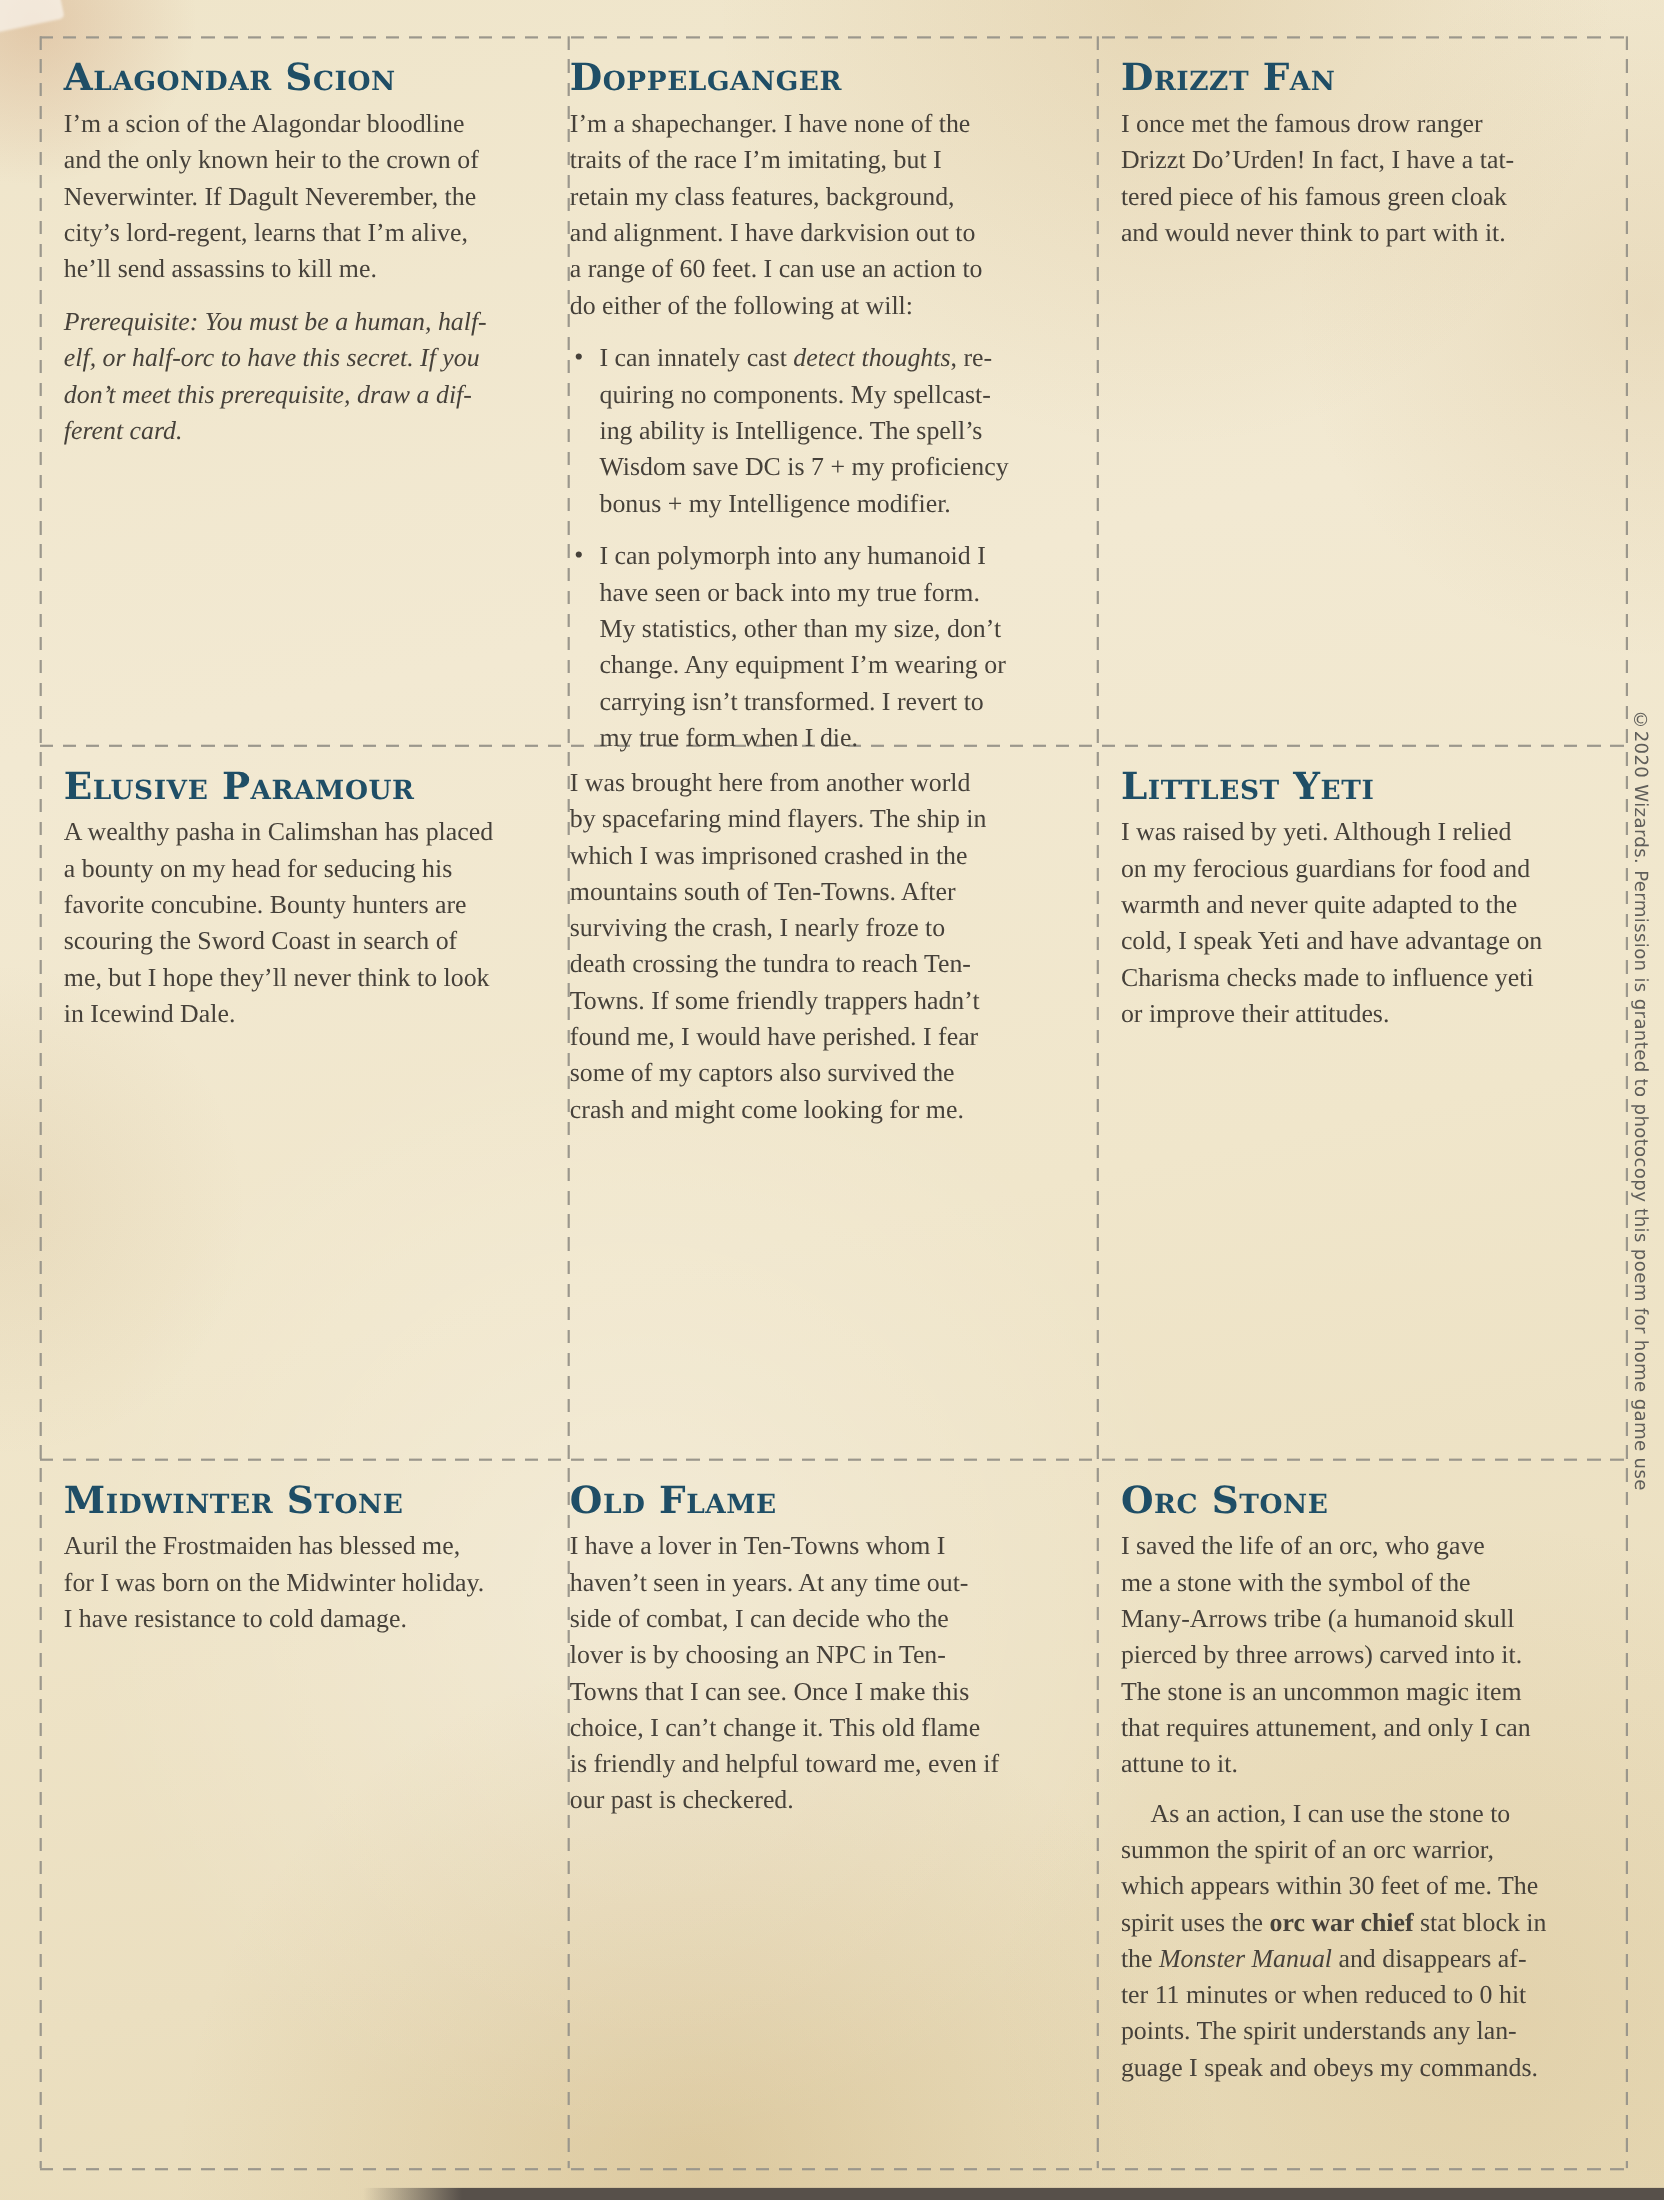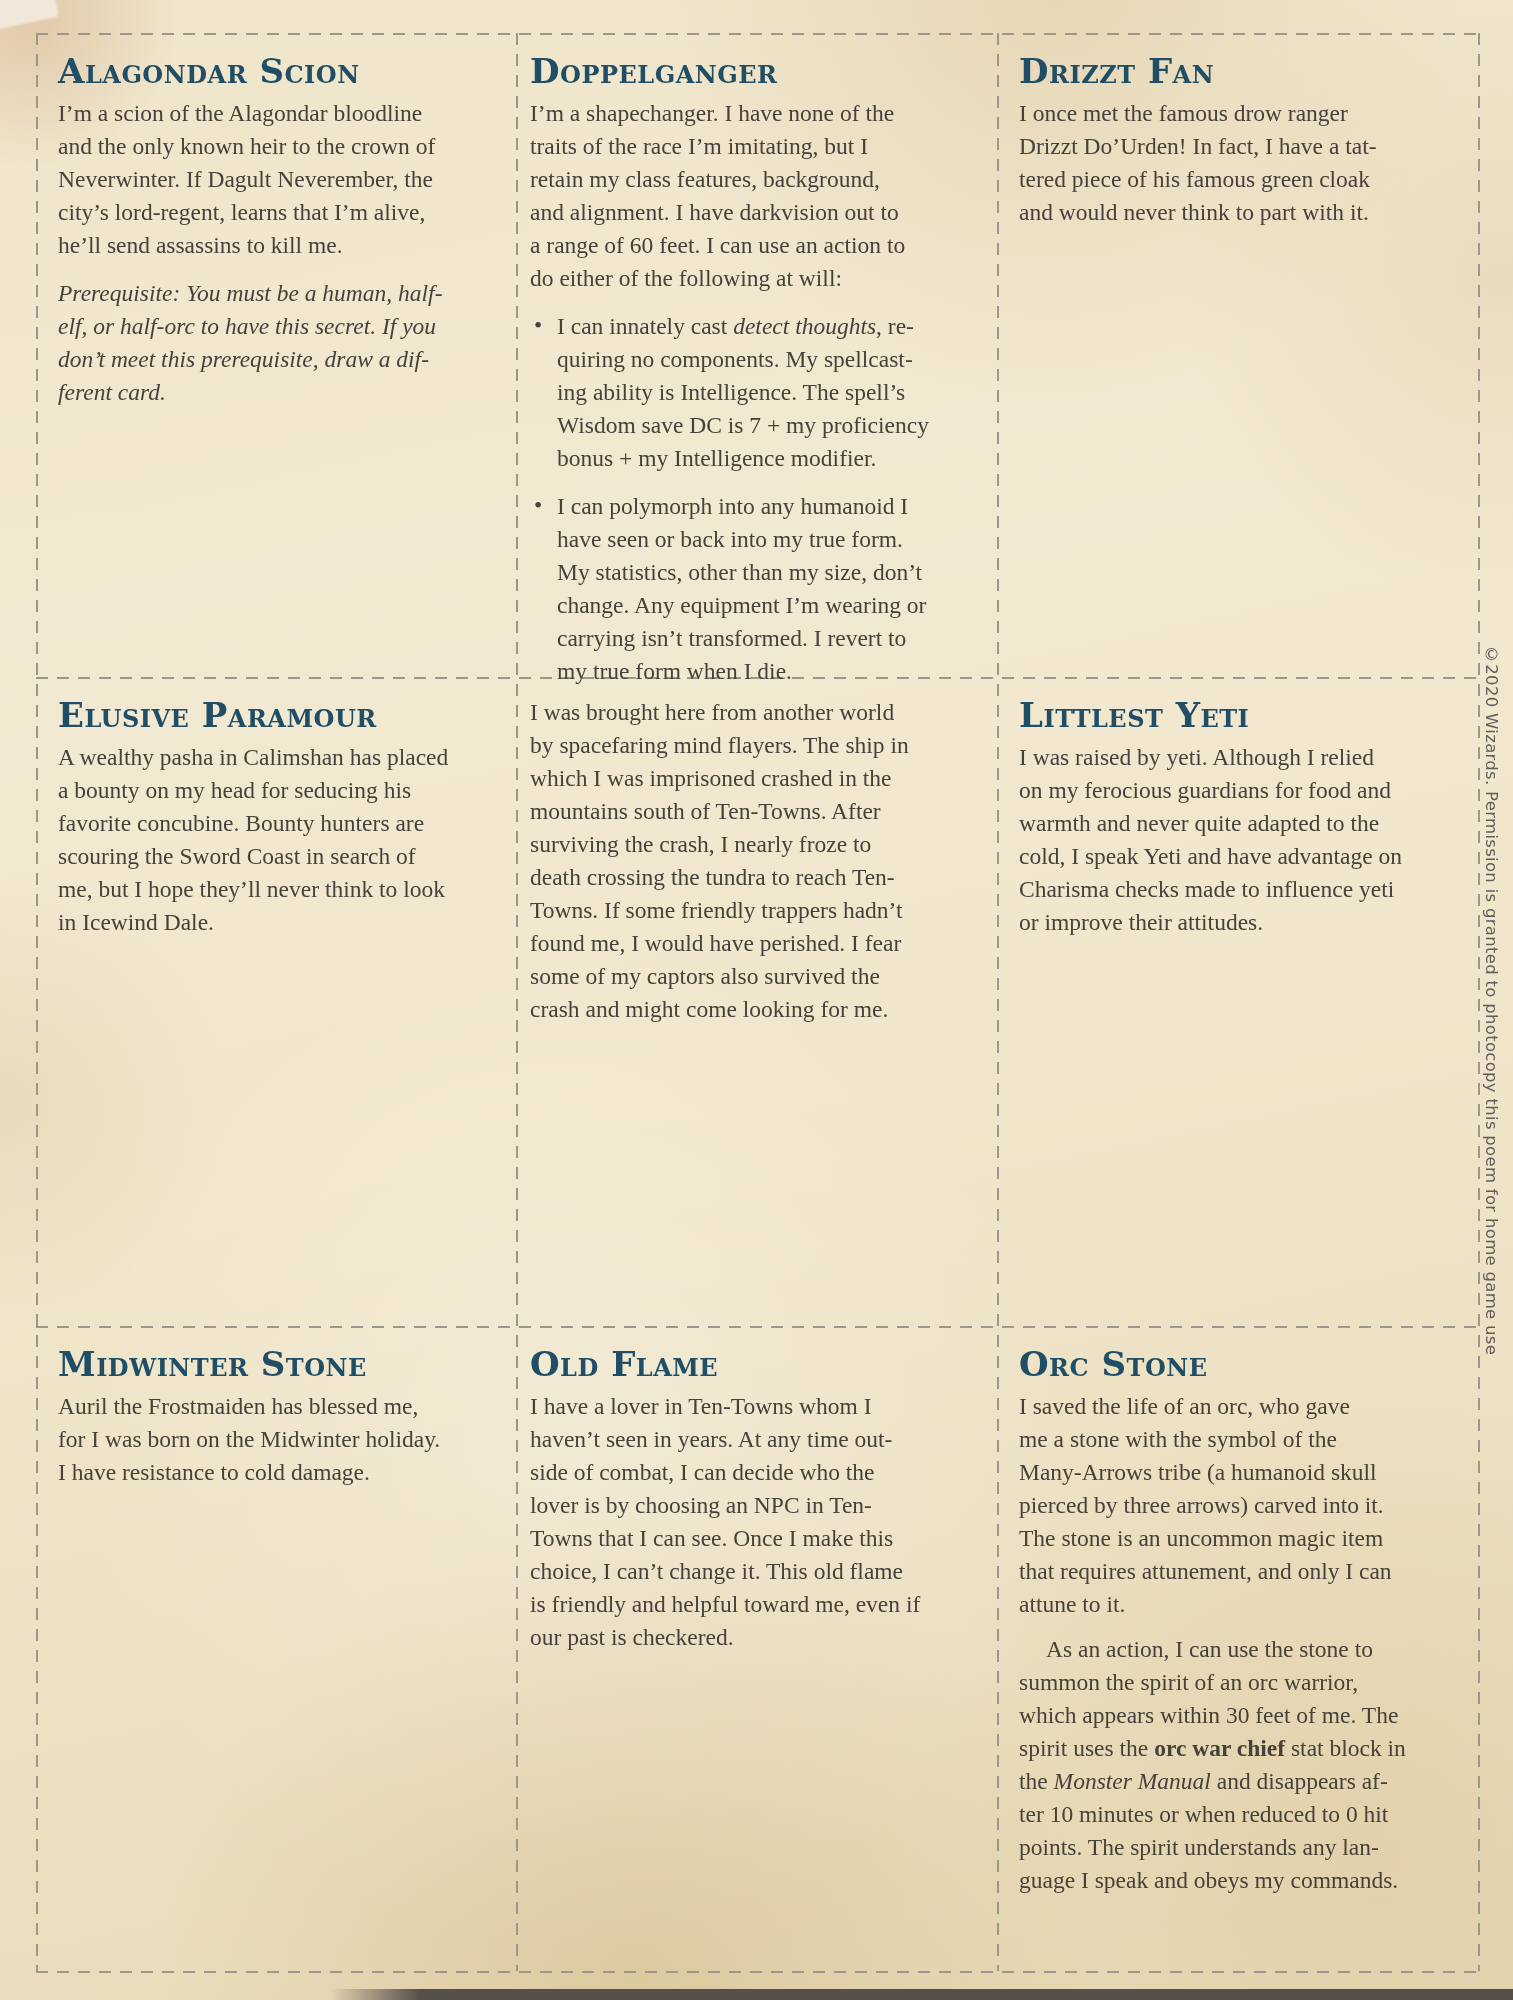--- a/index.html
+++ b/index.html
@@ -32,21 +32,21 @@
   }
   
   .vline{position:absolute;top:33px;width:2px;height:1938px;
     background:repeating-linear-gradient(to bottom,#9b978c 0 12px,transparent 12px 21px);}
   .hline{position:absolute;left:36px;width:1442px;height:2px;
     background:repeating-linear-gradient(to right,#9b978c 0 12px,transparent 12px 21px);}
   .v0{left:36px}.v1{left:516px}.v2{left:997px}.v3{left:1478px}
   .h0{top:33px}.h1{top:677px}.h2{top:1326px}.h3{top:1971px}
   
   .card{position:absolute;box-sizing:border-box;padding:19px 12px 0 22px;}
-  .c0{left:36px;width:480px}.c1{left:508px;width:481px}.c2{left:997px;width:481px}
+  .c0{left:36px;width:480px}.c1{left:496px;width:481px}.c2{left:997px;width:481px}
   .r0{top:33px;height:644px}.r1{top:677px;height:649px}.r2{top:1326px;height:645px}
   .card h2{
     margin:0 0 7px;font-family:"DejaVu Serif",serif;font-weight:600;
     font-size:34px;line-height:38px;letter-spacing:.5px;
     font-variant:small-caps;color:#1f4e66;
   }
   .card p{margin:0;font-size:23.5px;line-height:33px;color:#46413a;}
   .card p + p{margin-top:15px;}
   .card p.flush{margin-top:12px;}
   .card p.indent{text-indent:27px;}
@@ -172,21 +172,21 @@
 Many-Arrows tribe (a humanoid skull
 pierced by three arrows) carved into it.
 The stone is an uncommon magic item
 that requires attunement, and only I can
 attune to it.</span></span></p>
         <p class="indent flush"><span class="ptext"><span>As an action, I can use the stone to
 summon the spirit of an orc warrior,
 which appears within 30 feet of me. The
 spirit uses the </span><span class="b">orc war chief</span><span> stat block in
 the </span><span class="i">Monster Manual</span><span> and disappears af-
-ter 10 minutes or when reduced to 0 hit
+ter 11 minutes or when reduced to 0 hit
 points. The spirit understands any lan-
 guage I speak and obeys my commands.</span></span></p>
       </section>
     </div>
 
   <div class="copyright">©2020 Wizards. Permission is granted to photocopy this poem for home game use</div>
 
   <div class="table-edge"></div>
 </div>
 

